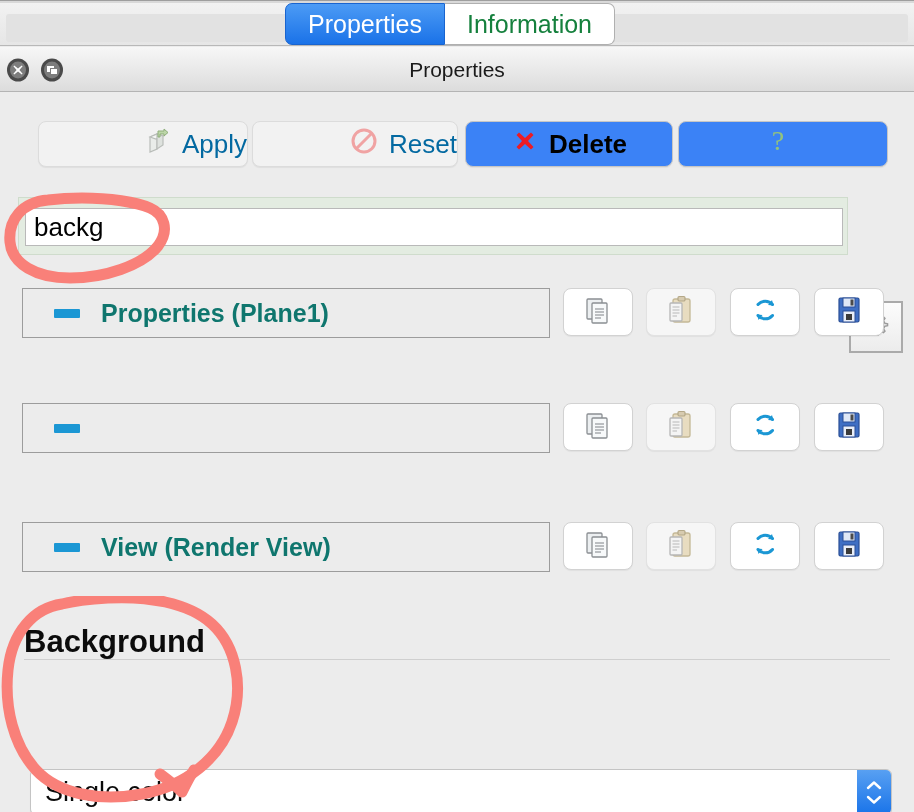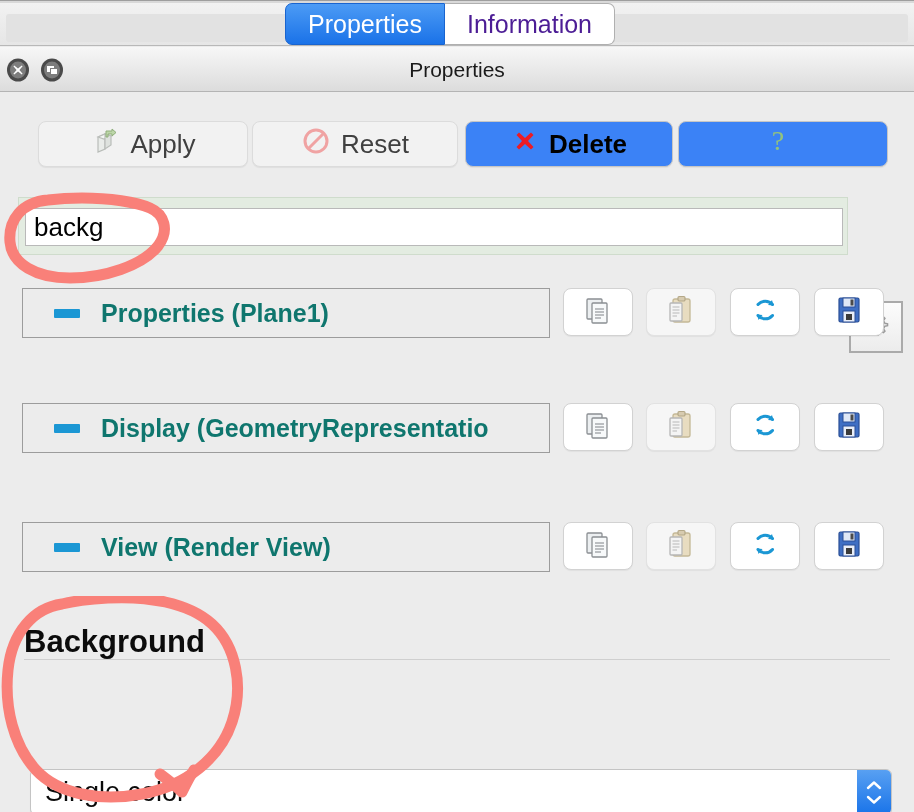--- a/index.html
+++ b/index.html
@@ -38,21 +38,21 @@
     box-sizing: border-box;
     border: 1px solid #b0b0b0;
   }
   .tab.active {
     background: linear-gradient(to bottom, #4c9bf5 0%, #1a72e8 100%);
     color: #ffffff;
     border-color: #1964cf;
     border-top-left-radius: 7px; border-bottom-left-radius: 7px;
   }
   .tab.inactive {
-    background: #ffffff; color: #4c1d95;
+    background: #ffffff; color: #15803d;
     border-left: none;
     border-top-right-radius: 7px; border-bottom-right-radius: 7px;
   }
 
   
   .dockbar {
     position: absolute; left: 0; top: 47px; width: 914px; height: 45px;
     background: linear-gradient(to bottom, #f7f7f7 0%, #dcdcdc 100%);
     border-bottom: 1px solid #b4b4b4;
     box-sizing: border-box;
@@ -83,21 +83,21 @@
     position: absolute; top: 0; height: 46px;
     background: #3b82f6;
     border: 1px solid #c6c6c6;
     border-radius: 8px;
     display: flex; align-items: center; justify-content: center;
     gap: 10px;
     font-size: 26px;
     box-sizing: border-box;
     box-shadow: 0 1px 1px rgba(0,0,0,0.06);
   }
-  .tb-btn.disabled { background: #f2f2f2; border-color: #dcdcdc; color: #404040; }
+  .tb-btn.disabled { background: #f2f2f2; border-color: #dcdcdc; color: #0369a1; justify-content: flex-end; }
   .tb-btn .lbl { font-weight: 400; }
   .tb-btn.strong .lbl { font-weight: 700; color: #000; }
   #btn-apply { left: 38px; width: 210px; }
   #btn-reset { left: 252px; width: 206px; }
   #btn-delete { left: 465px; width: 208px; }
   #btn-help  { left: 678px; width: 210px; }
 
   .ic { display: block; }
 
   
@@ -335,21 +335,20 @@
             <rect x="10" y="17" width="12" height="11" fill="#e9eef8" stroke="#2a4f96" stroke-width="1"></rect>
             <rect x="13" y="20" width="6" height="6" fill="#3b3b3b"></rect>
           </svg>
         </span>
       </div>
     </div>
 
     <div class="sec" id="sec-display">
       <div class="sec-head">
         <span class="sec-toggle"></span>
-        <span class="sec-label">Display (GeometryRepresentatio</span>
       </div>
       <div class="sec-btn sb1">
         <span class="ic">
           <svg width="32" height="32" viewBox="0 0 32 32">
             <rect x="5" y="5" width="15" height="20" rx="1" fill="#eceff1" stroke="#8b8f93" stroke-width="1.3"></rect>
             <rect x="10" y="9" width="15" height="20" rx="1" fill="#f7f9fa" stroke="#8b8f93" stroke-width="1.3"></rect>
             <g stroke="#8b8f93" stroke-width="1.1">
               <line x1="13" y1="15" x2="22" y2="15"></line>
               <line x1="13" y1="18" x2="22" y2="18"></line>
               <line x1="13" y1="21" x2="22" y2="21"></line>

